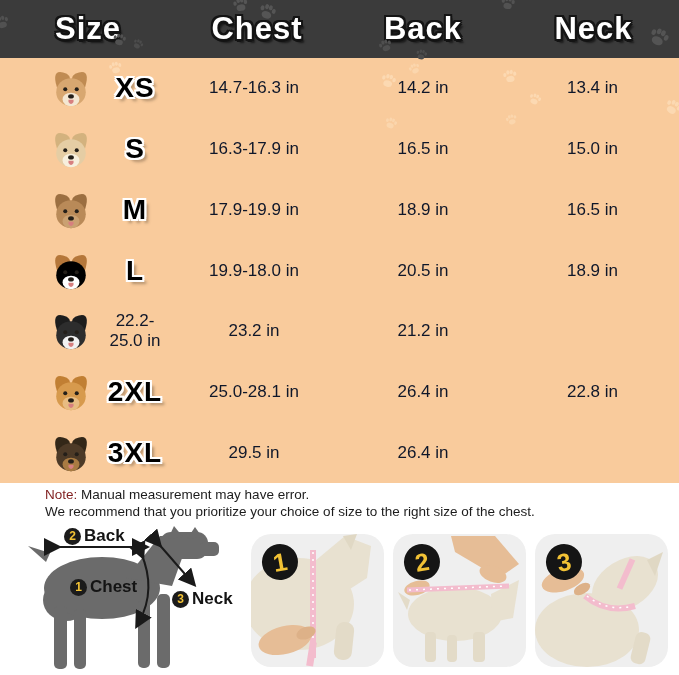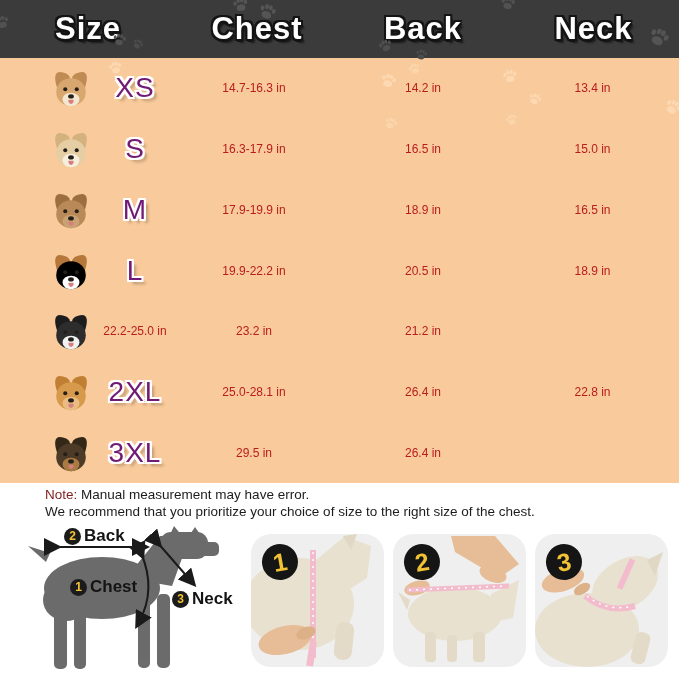--- a/index.html
+++ b/index.html
@@ -15,24 +15,24 @@
                 -2px 0 0 #141414, 2px 0 0 #141414, 0 -2px 0 #141414, 0 3px 0 #141414, 3px 4px 2px rgba(0,0,0,.55); }
   .paw { position:absolute; pointer-events:none; }
 
   
   .table { position:absolute; top:58px; left:0; width:679px; height:425px; background:#f9cb9c;
            display:flex; flex-direction:column; z-index:1; }
   .row { flex:1; display:grid; grid-template-columns:102px 66px 172px 166px 173px; align-items:center; }
   .photo-cell { display:flex; justify-content:flex-end; align-items:center; padding-right:4px; }
   .dog-icon { width:54px; height:54px; }
   .size-cell { text-align:center; }
-  .size-label { font-size:28px; font-weight:normal; color:#701a75; letter-spacing:1px;
+  .size-label { font-size:28px; font-weight:bold; color:#000000; letter-spacing:1px;
     text-shadow:-2px -2px 0 #fff, 2px -2px 0 #fff, -2px 2px 0 #fff, 2px 2px 0 #fff,
                 -2px 0 0 #fff, 2px 0 0 #fff, 0 -2px 0 #fff, 0 2px 0 #fff, 4px 4px 3px rgba(90,70,50,.45); }
-  .val { text-align:center; font-size:12px; color:#b91c1c; }
+  .val { text-align:center; font-size:17px; color:#0f172a; }
 
   
   .note { position:absolute; top:486px; left:45px; width:610px; font-size:13.5px; line-height:17px; color:#1c1c1c; z-index:2; }
   .note-label { color:#7f1d1d; }
 
   
   .bottom { position:absolute; top:526px; left:0; width:679px; height:149px; display:flex; z-index:2; }
   .diagram { position:relative; width:247px; height:149px; flex:0 0 auto; }
   .diagram svg { position:absolute; left:10px; top:0; }
   .dlabel { position:absolute; display:flex; align-items:center; gap:3px;
@@ -168,21 +168,21 @@
       <div class="val">18.9 in</div>
       <div class="val">16.5 in</div>
     </div>
     <div class="row">
       <div class="photo-cell">
           <svg class="dog-icon" style="--head: #d headless; --ear: #b5773a; --muzzle: #ffffff;">
             <use href="#dog-head"></use>
           </svg>
         </div>
       <div class="size-cell"><span class="size-label">L</span></div>
-      <div class="val">19.9-22.2 in</div>
+      <div class="val">19.9-18.0 in</div>
       <div class="val">20.5 in</div>
       <div class="val">18.9 in</div>
     </div>
     <div class="row">
       <div class="photo-cell">
           <svg class="dog-icon" style="--head: #2d2d2d; --ear: #1d1d1d; --muzzle: #f2f2f2;">
             <use href="#dog-head"></use>
           </svg>
         </div>
       <div class="val">22.2-25.0 in</div>

